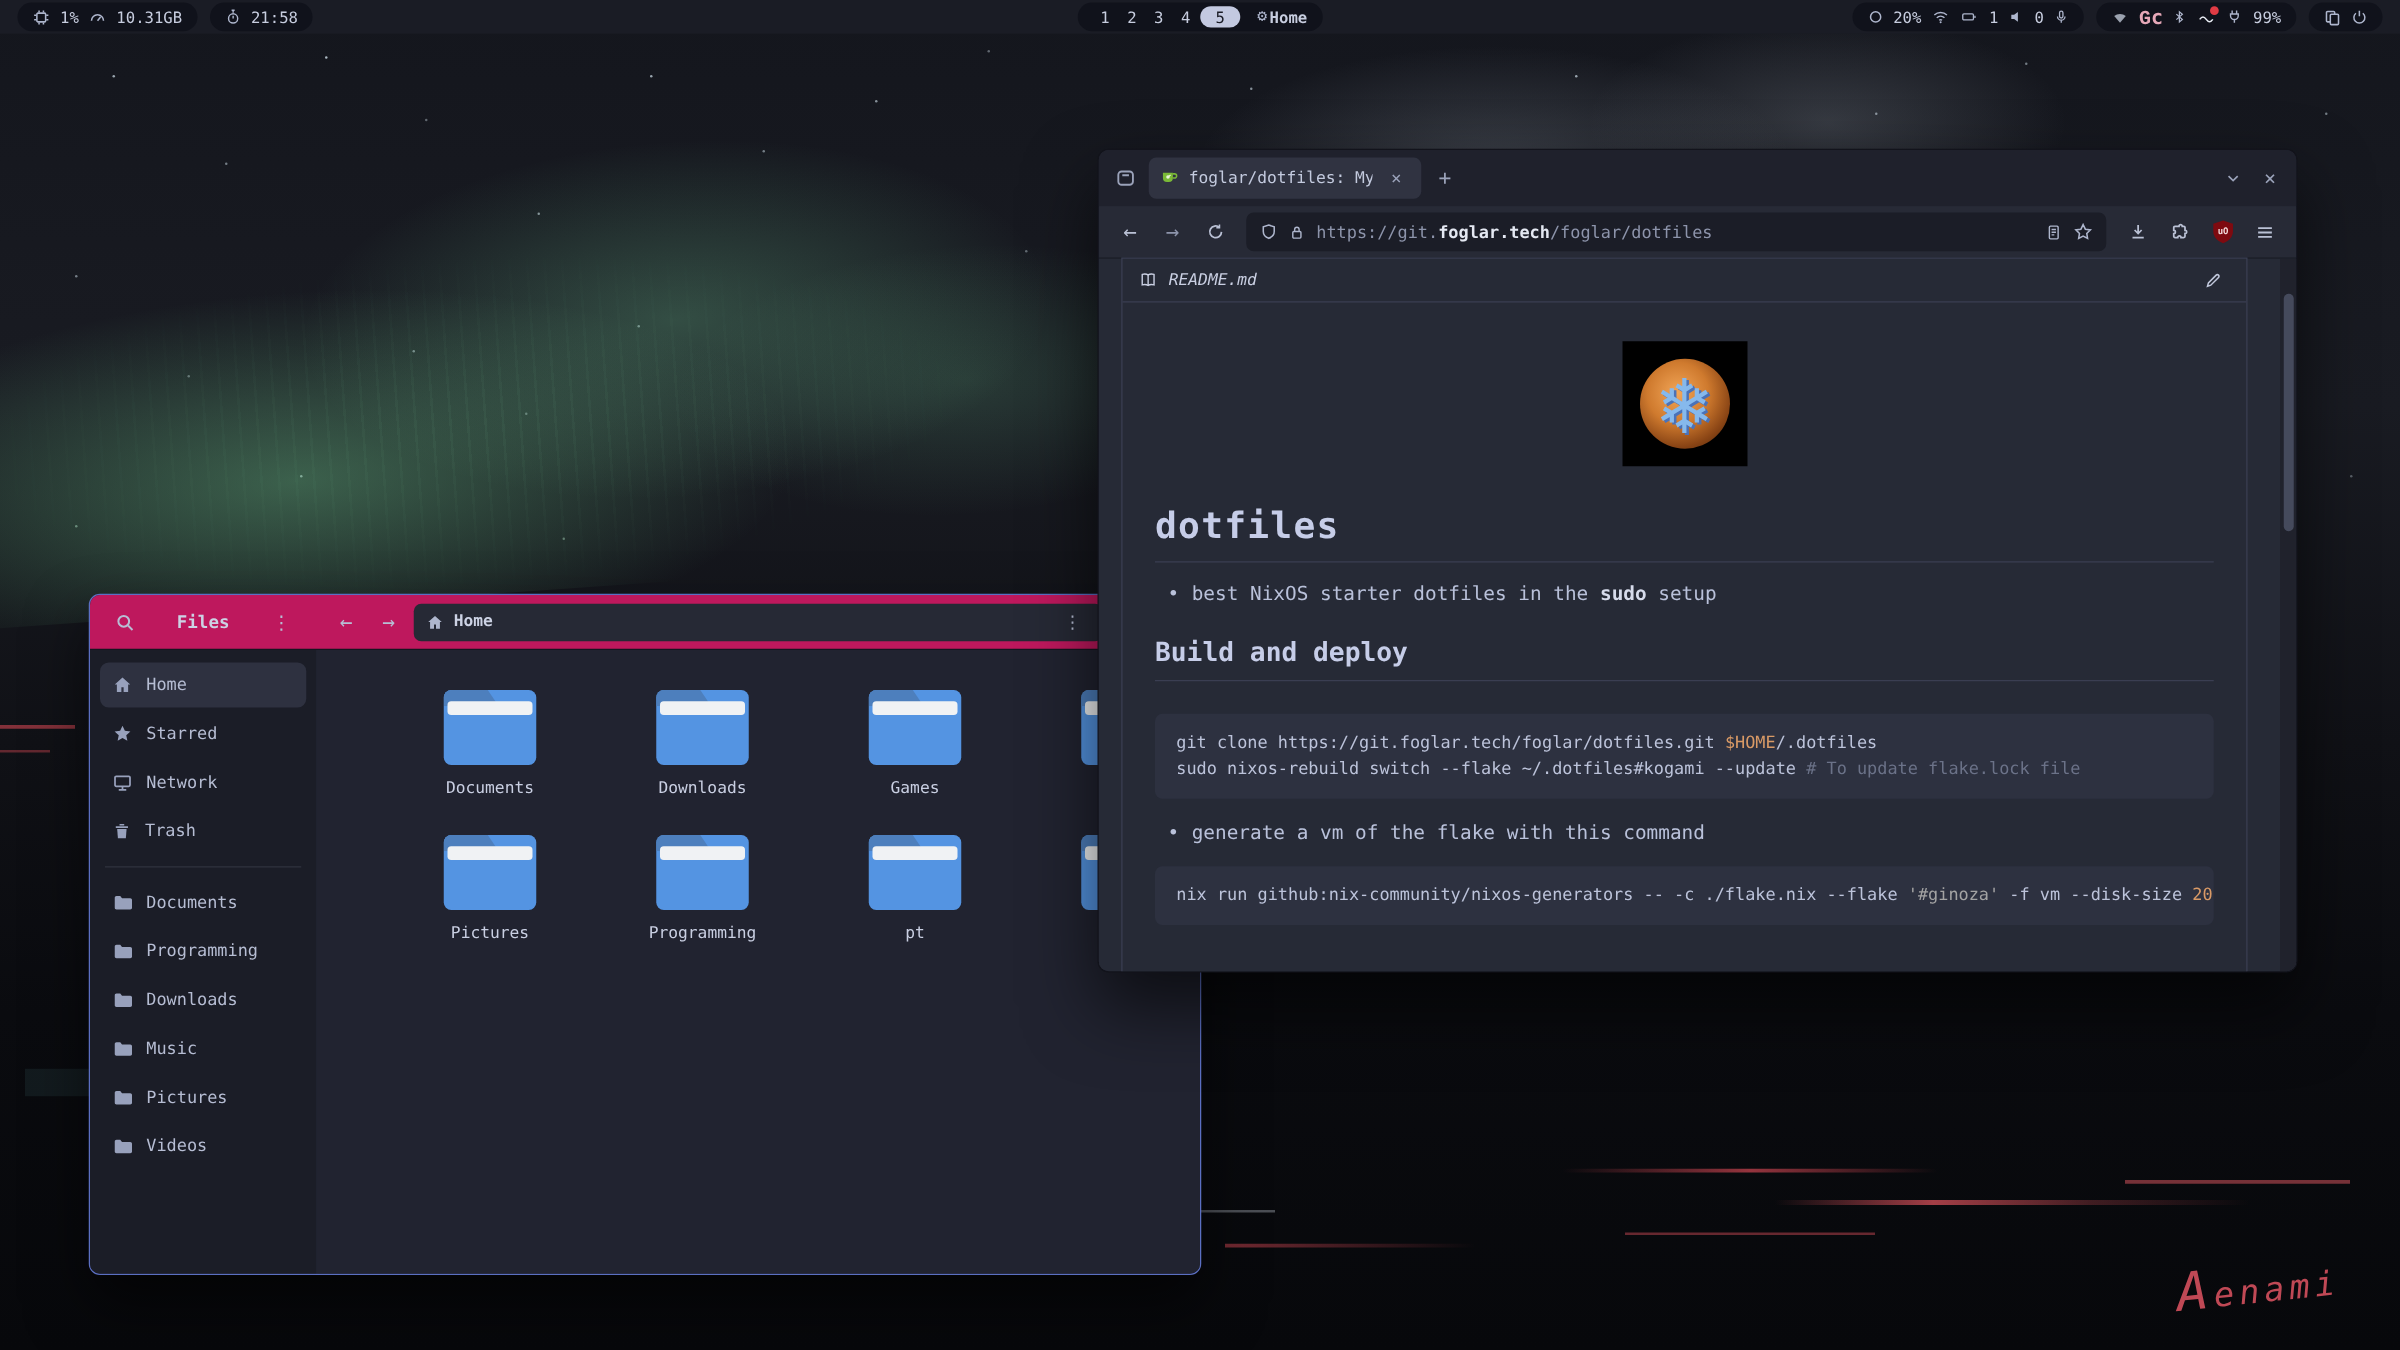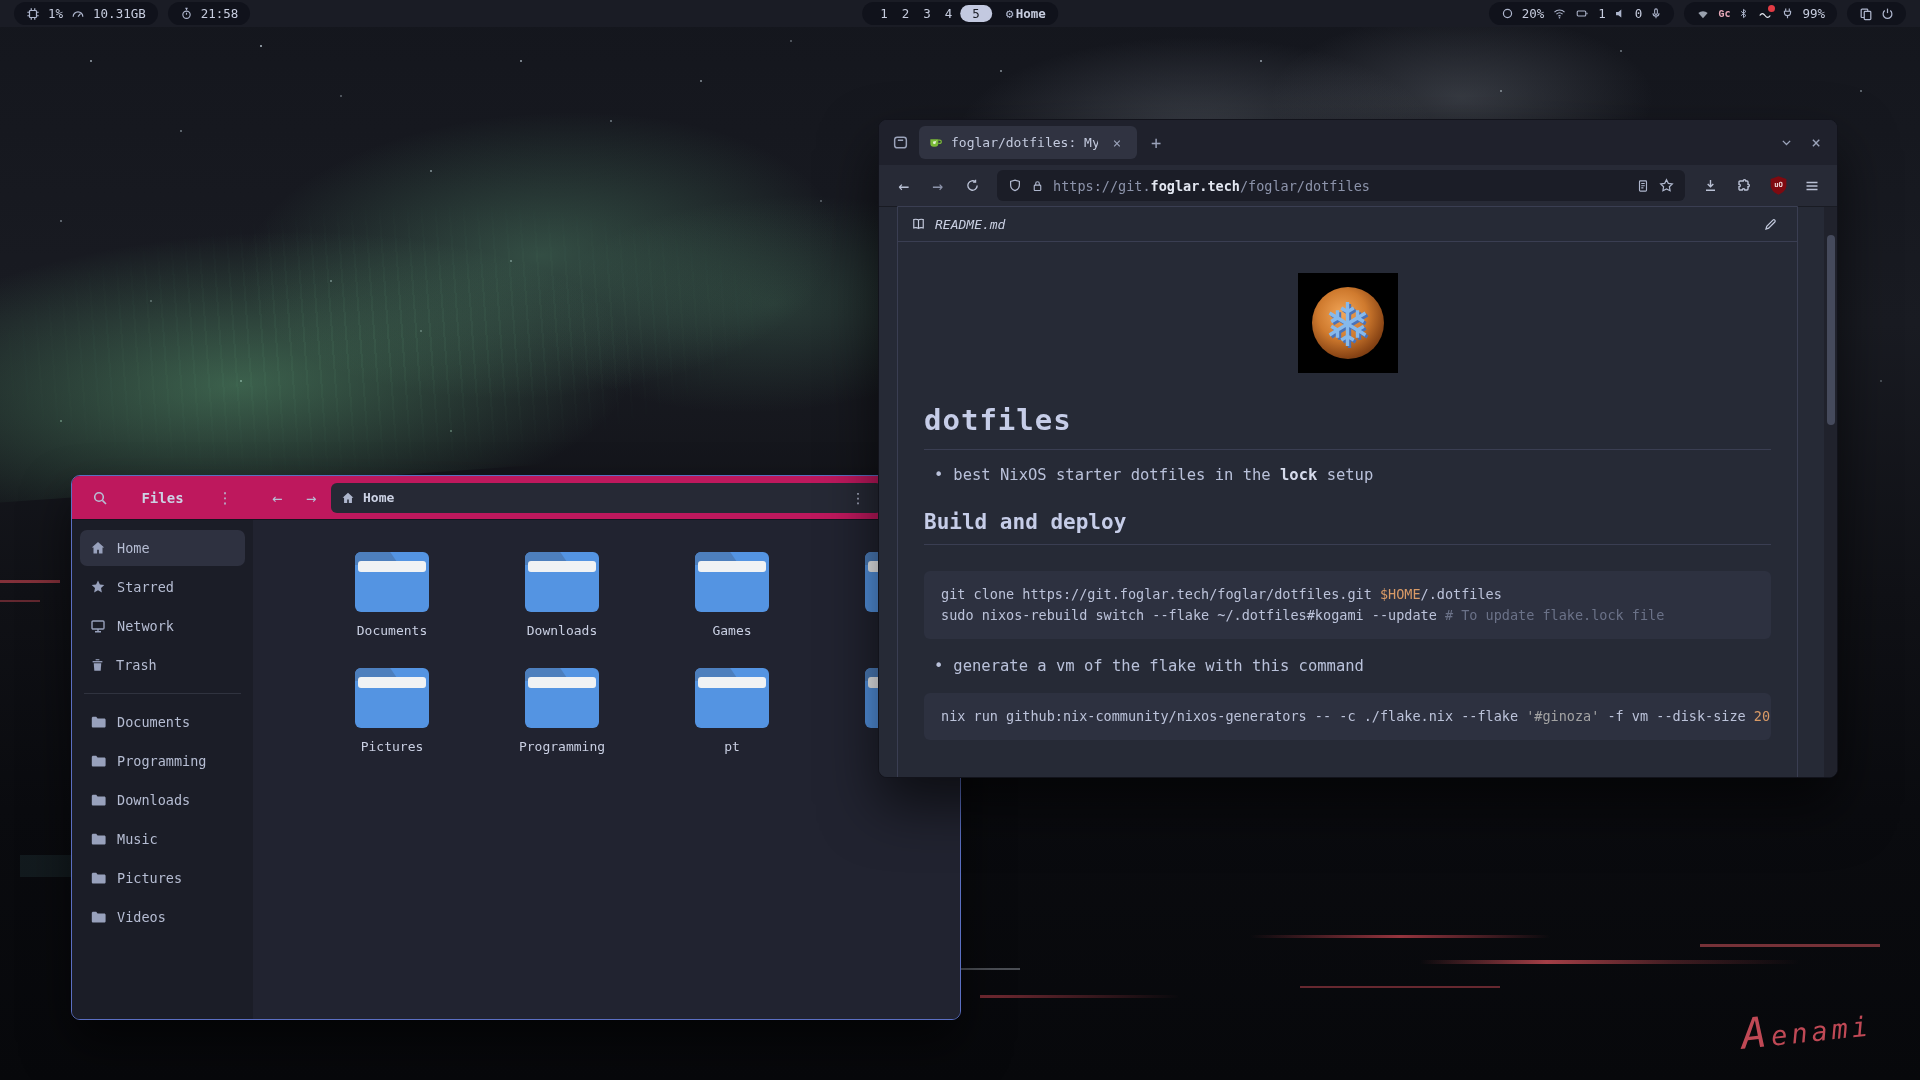--- a/index.html
+++ b/index.html
@@ -236,21 +236,21 @@
             <path d="M4 7.5a4 4 0 0 0 8 0M8 11.8v2.4"></path>
           </svg>
         </span>
     </div>
     <div class="pill">
       <span class="tb-ico" style="color:#9aa1ae">
         <svg width="14" height="12" viewBox="0 0 16 16" fill="currentColor">
             <path d="M1.8 6.5a9.5 9.5 0 0 1 12.4 0L8 13.5z"></path>
           </svg>
         </span>
-      <span class="tb-ico" style="color:#e6a8b8;font-size:10px;font-weight:bold">Ԍc</span>
+      <span class="tb-ico" style="color:#e6a8b8;font-size:16px;font-weight:bold">Ԍc</span>
       <span class="tb-ico">
         <svg width="11" height="13" viewBox="0 0 16 16" fill="none" stroke="currentColor" stroke-width="1.4">
             <path d="M4.5 4.8 11.5 11 8 14V2l3.5 3L4.5 11.2"></path>
           </svg>
         </span>
       <span class="tb-ico reddot" style="color:#e8ecf4">
         <svg width="16" height="12" viewBox="0 0 18 16" fill="none" stroke="currentColor" stroke-width="1.6">
             <path d="M2 10c2.4-3.4 4.6-3.4 7 0s4.6 3.4 7 0"></path>
           </svg>
         </span>
@@ -567,21 +567,21 @@
             </svg>
           </span>
       </div>
       <div class="readme-body">
         <div class="logo">
           <div class="planet"></div>
           <div class="flake">❄</div>
         </div>
         <h1>dotfiles</h1>
         <div class="md-li">
-            <span><span>best NixOS starter dotfiles in the </span><b>lock</b><span> setup</span></span>
+            <span><span>best NixOS starter dotfiles in the </span><b>sudo</b><span> setup</span></span>
           </div>
         <h2>Build and deploy</h2>
         <div class="codeblock"><span>git clone https://git.foglar.tech/foglar/dotfiles.git </span><span class="tok-var">$HOME</span><span>/.dotfiles</span>
 <span>sudo nixos-rebuild switch --flake ~/.dotfiles#kogami --update </span><span class="tok-comment"># To update flake.lock file</span></div>
         <div class="md-li">
             <span>generate a vm of the flake with this command</span>
           </div>
         <div class="codeblock"><span>nix run github:nix-community/nixos-generators -- -c ./flake.nix --flake </span><span class="tok-str">'#ginoza'</span><span> -f vm --disk-size </span><span class="tok-num">20</span></div>
       </div>
     </div>

